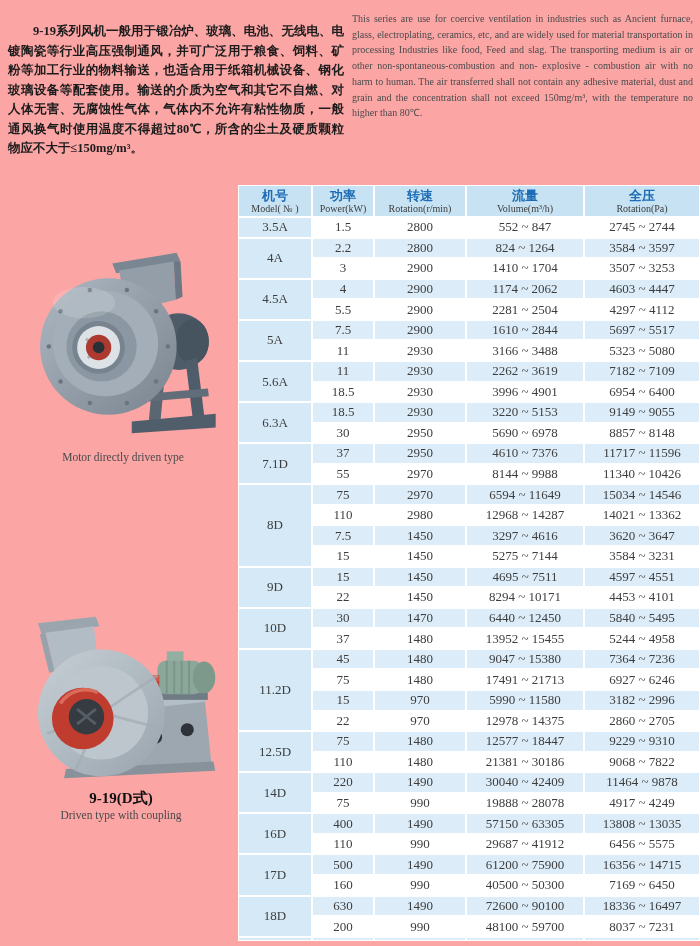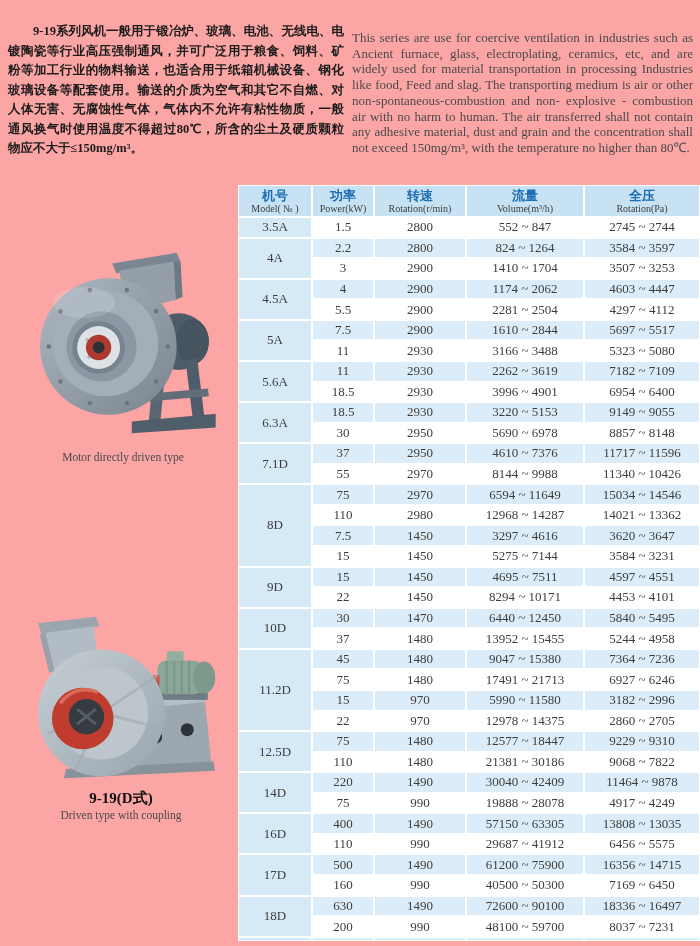--- a/index.html
+++ b/index.html
@@ -7,22 +7,22 @@
     position:relative;width:700px;height:946px;background:#fca5a5;overflow:hidden;
     font-family:Liberation Serif, serif;
   }
   
   .intro-zh{
     position:absolute;left:8px;top:22px;width:336px;
     font-size:12.5px;line-height:19.5px;font-weight:bold;color:#1c1c1c;
     text-align:justify;text-indent:2em;
   }
   .intro-en{
-    position:absolute;left:352px;top:30px;width:341px;
-    font-size:13px;line-height:15.7px;color:#4a4a4a;text-align:justify;
+    position:absolute;left:352px;top:11px;width:341px;
+    font-size:10px;line-height:15.7px;color:#4a4a4a;text-align:justify;
   }
   
   .figure{position:absolute;text-align:center;}
   .figure-a{left:28px;top:246px;width:190px;}
   .figure-d{left:12px;top:614px;width:218px;}
   .fig-title{font-size:15px;font-weight:bold;color:#111;margin-top:3px;}
   .fig-sub{font-size:11.5px;color:#4a4a4a;margin-top:1px;}
   
   table.spec{
     position:absolute;left:238px;top:185px;width:462px;height:756px;

